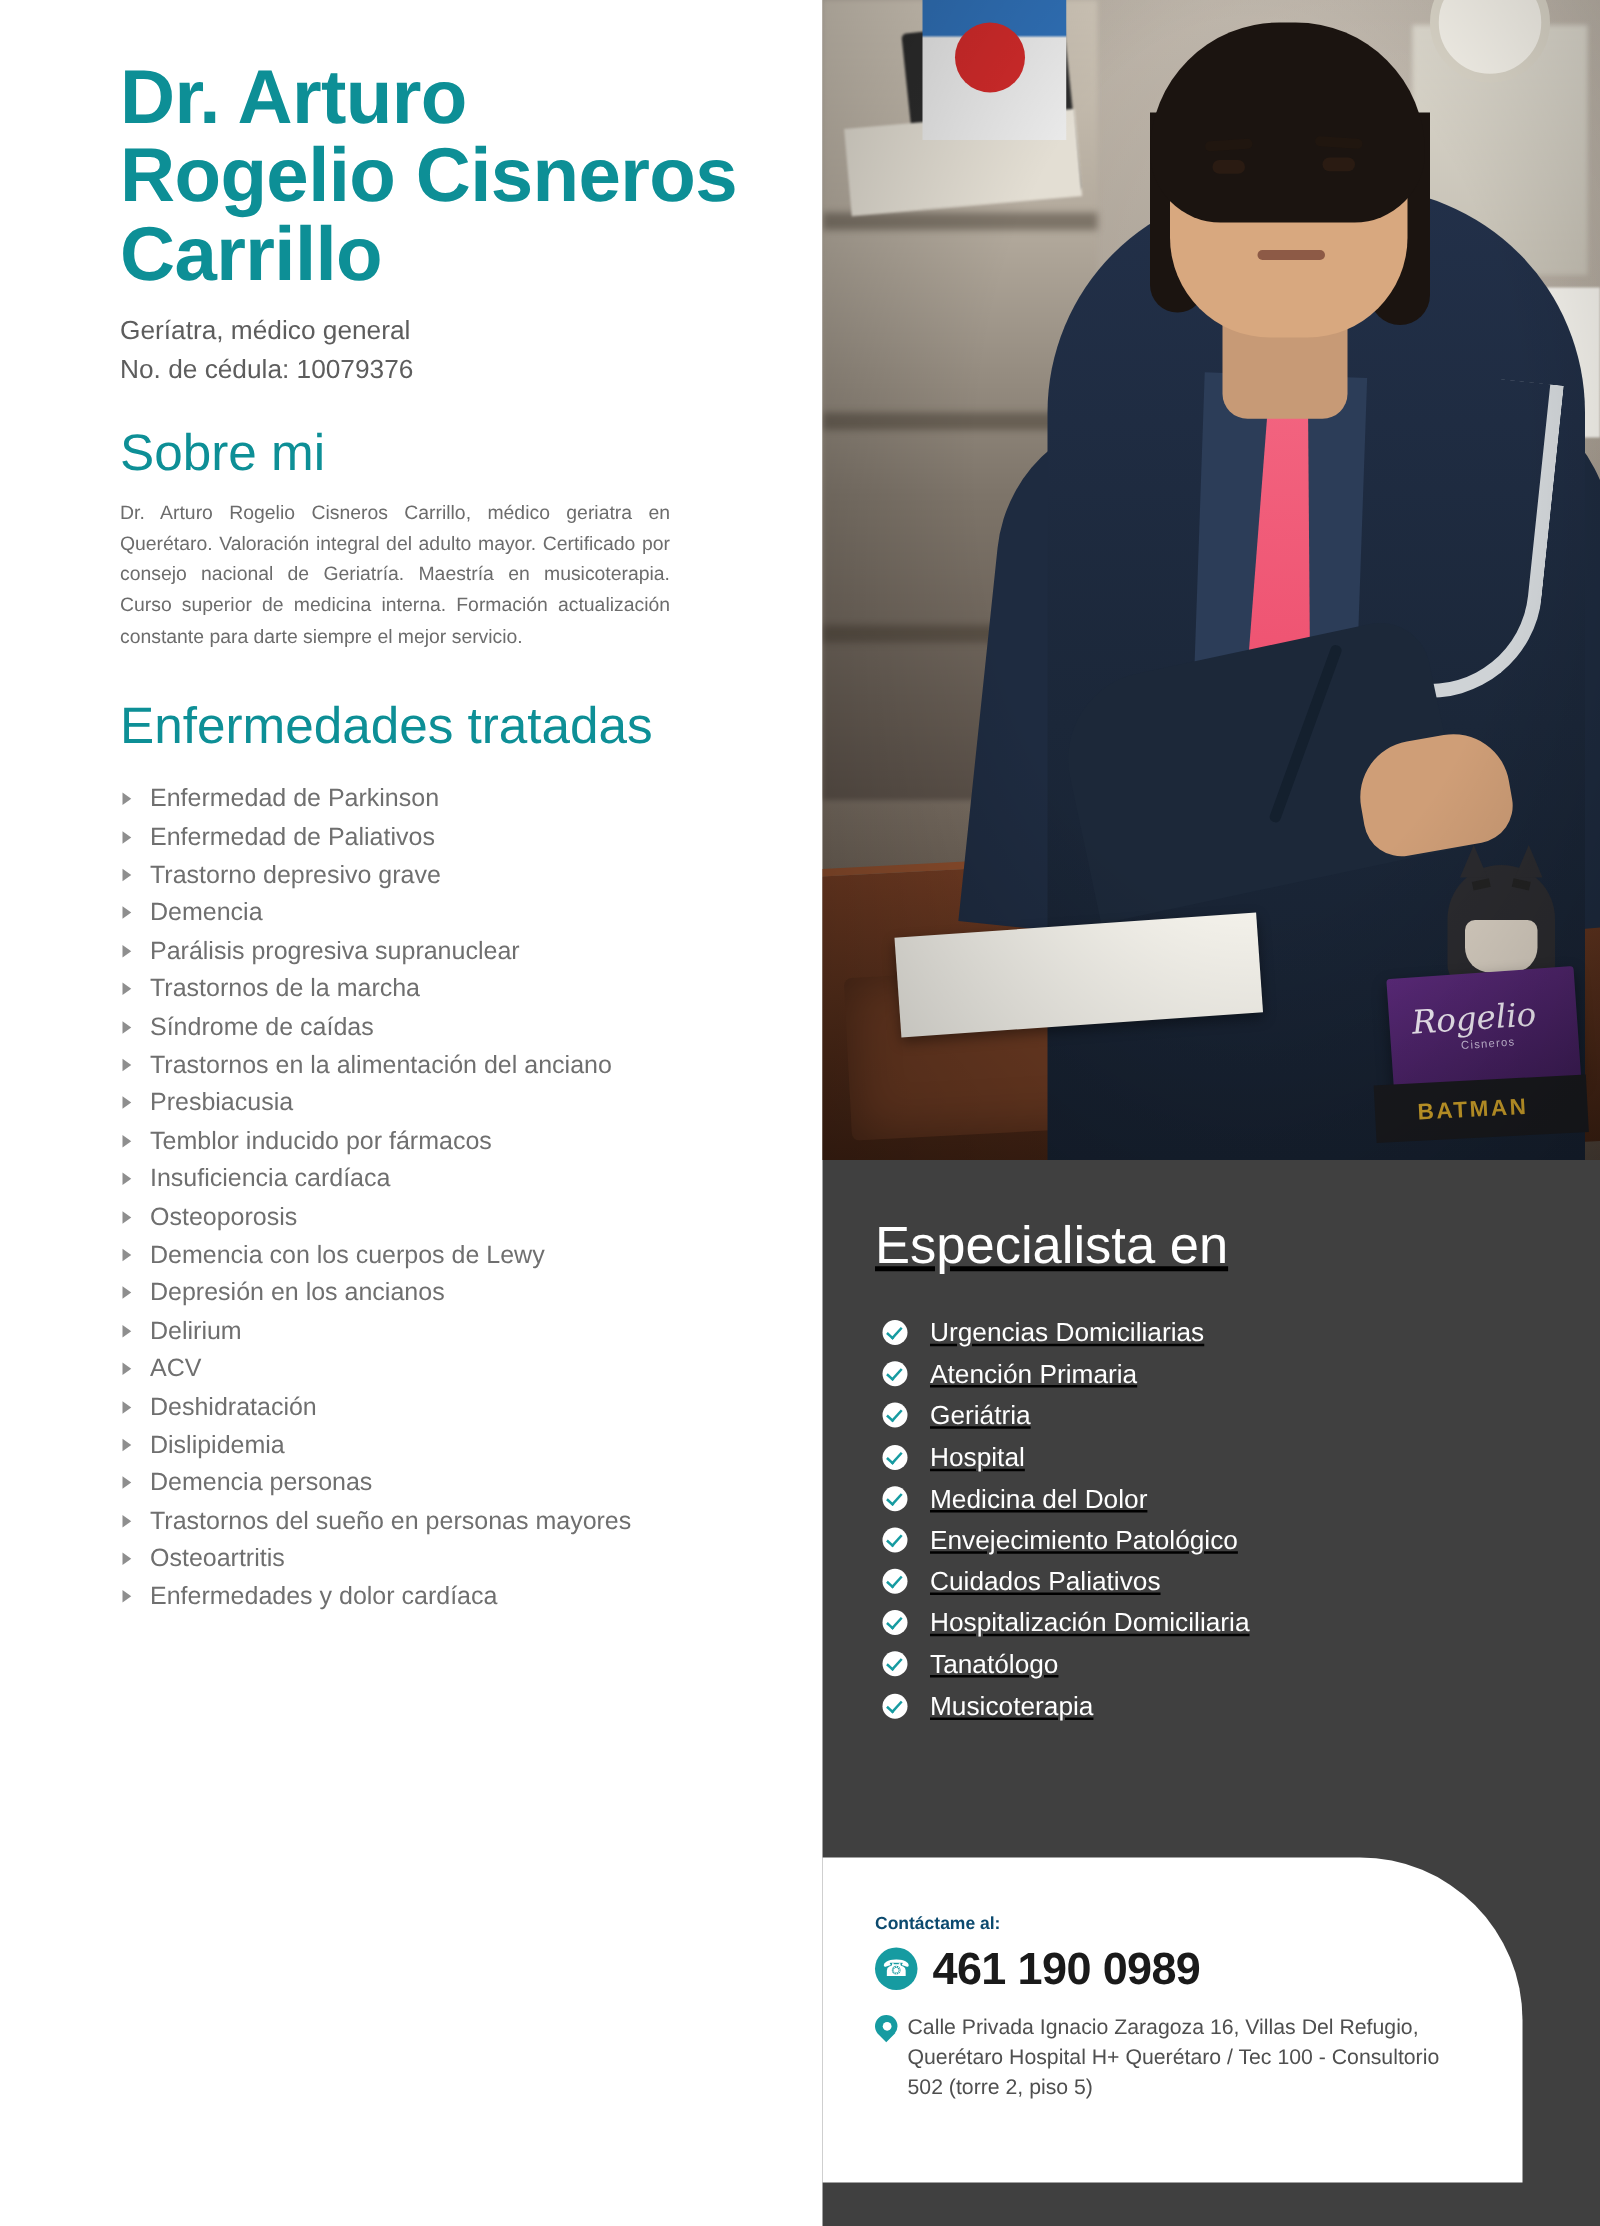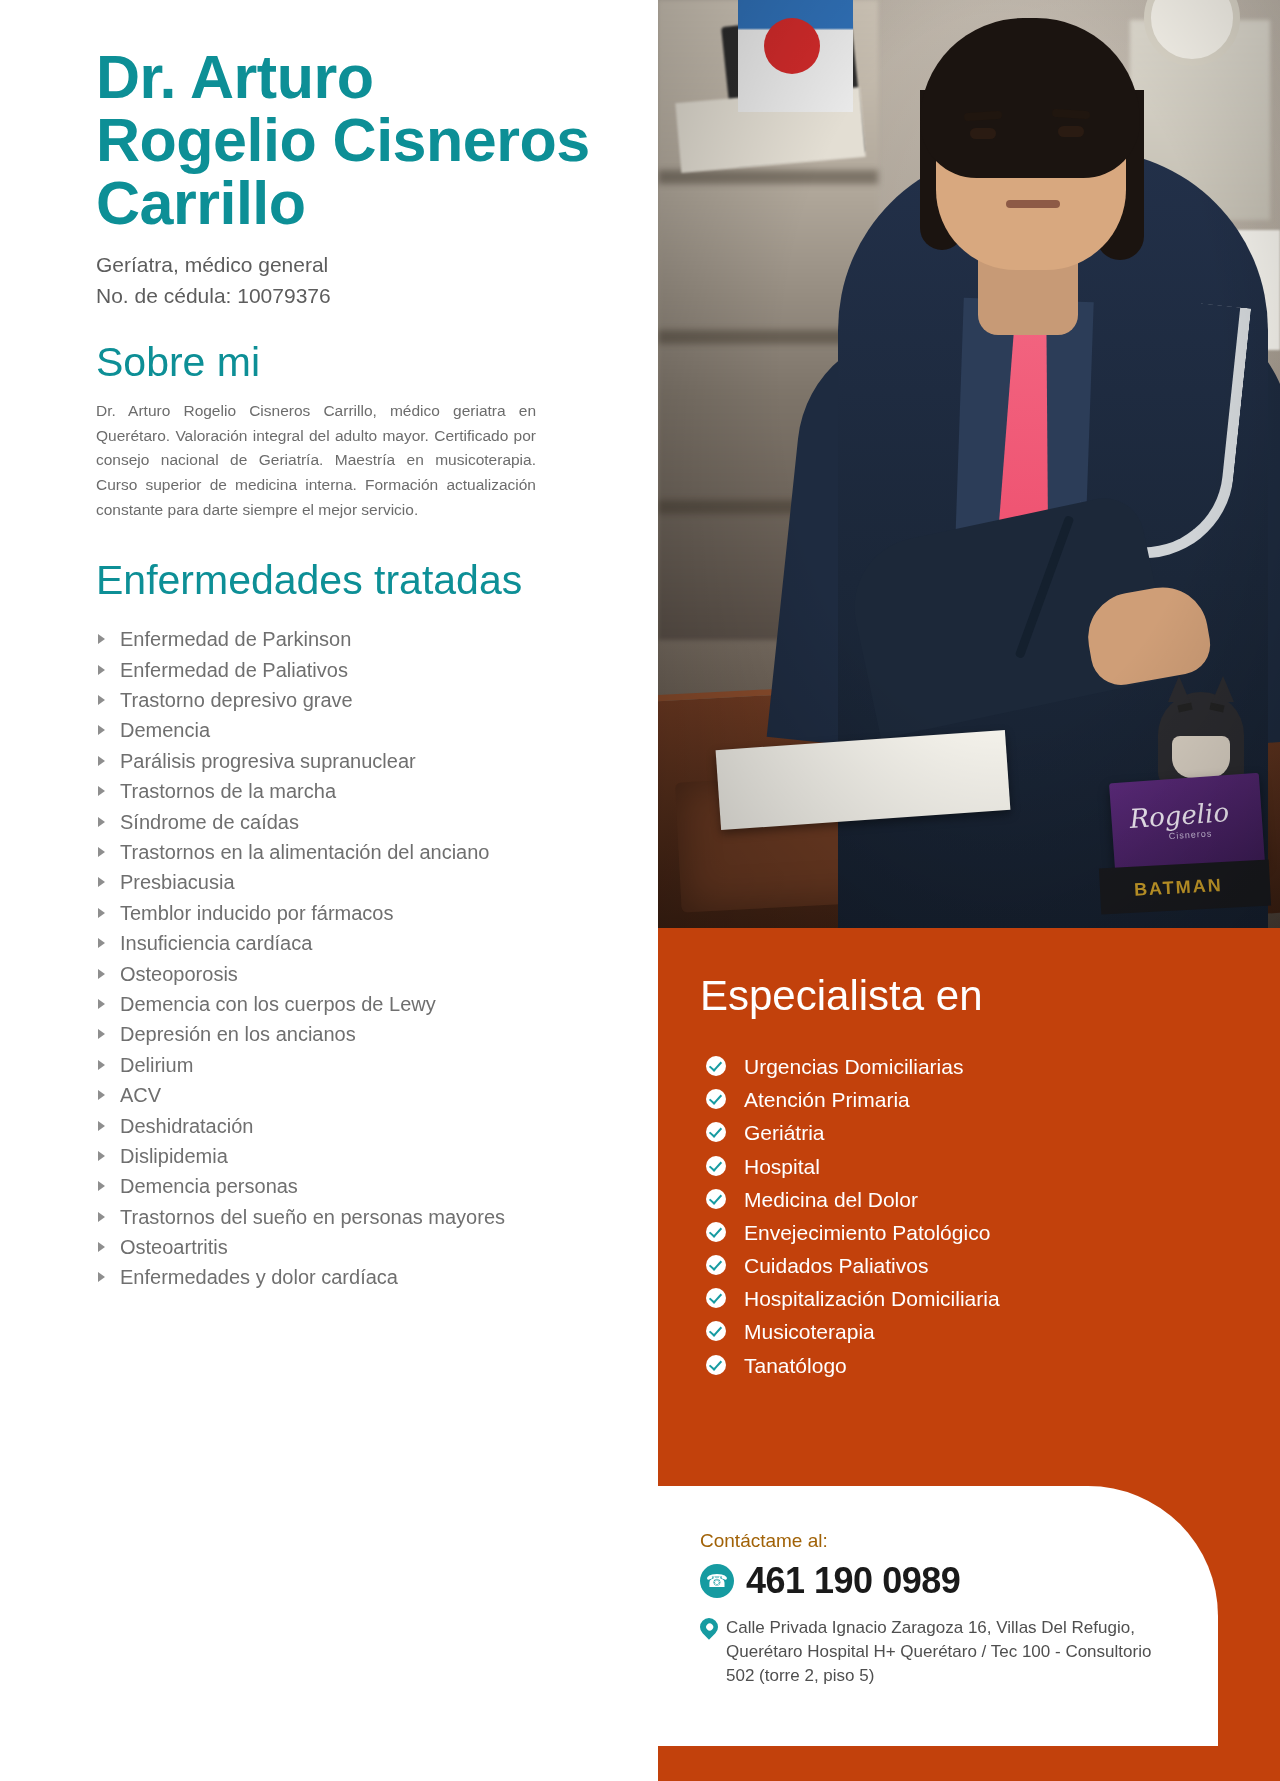--- a/index.html
+++ b/index.html
@@ -268,21 +268,22 @@
     border-left: 7px solid #8e8e8e;
     border-top: 5px solid transparent;
     border-bottom: 5px solid transparent;
   }
 
   
   .teal {
     position: absolute;
     left: 658px; top: 928px;
     width: 622px; height: 853px;
-    background: #c2410c;
+    background: #404040;
+    text-decoration: underline;
   }
   .teal h2 {
     color: #ffffff;
     font-size: 42px;
     font-weight: normal;
     margin: 44px 0 0 42px;
   }
   ul.spec-list {
     margin: 30px 0 0 48px;
     list-style: none;
@@ -315,21 +316,21 @@
   
   .contact {
     position: absolute;
     left: 658px; top: 1486px;
     width: 560px; height: 260px;
     background: #ffffff;
     border-radius: 0 130px 0 0;
     padding: 44px 40px 0 42px;
   }
   .contact .lead {
-    color: #a16207; font-size: 19px; font-weight: 400;
+    color: #0c4a6e; font-size: 14px; font-weight: 700;
   }
   .phone-row {
     display: flex; align-items: center; gap: 12px; margin-top: 8px;
   }
   .phone-ico {
     width: 34px; height: 34px; border-radius: 50%;
     background: #169ba1; color: #fff;
     display: flex; align-items: center; justify-content: center;
     font-size: 18px;
   }
@@ -454,22 +455,22 @@
     <h2>Especialista en</h2>
     <ul class="spec-list">
       <li><span class="check"></span><span>Urgencias Domiciliarias</span></li>
       <li><span class="check"></span><span>Atención Primaria</span></li>
       <li><span class="check"></span><span>Geriátria</span></li>
       <li><span class="check"></span><span>Hospital</span></li>
       <li><span class="check"></span><span>Medicina del Dolor</span></li>
       <li><span class="check"></span><span>Envejecimiento Patológico</span></li>
       <li><span class="check"></span><span>Cuidados Paliativos</span></li>
       <li><span class="check"></span><span>Hospitalización Domiciliaria</span></li>
+      <li><span class="check"></span><span>Tanatólogo</span></li>
       <li><span class="check"></span><span>Musicoterapia</span></li>
-      <li><span class="check"></span><span>Tanatólogo</span></li>
     </ul>
   </div>
 
   <div class="contact">
     <div class="lead">Contáctame al:</div>
     <div class="phone-row">
       <span class="phone-ico">☎</span>
       <span class="phone-num">461 190 0989</span>
     </div>
     <div class="addr">

